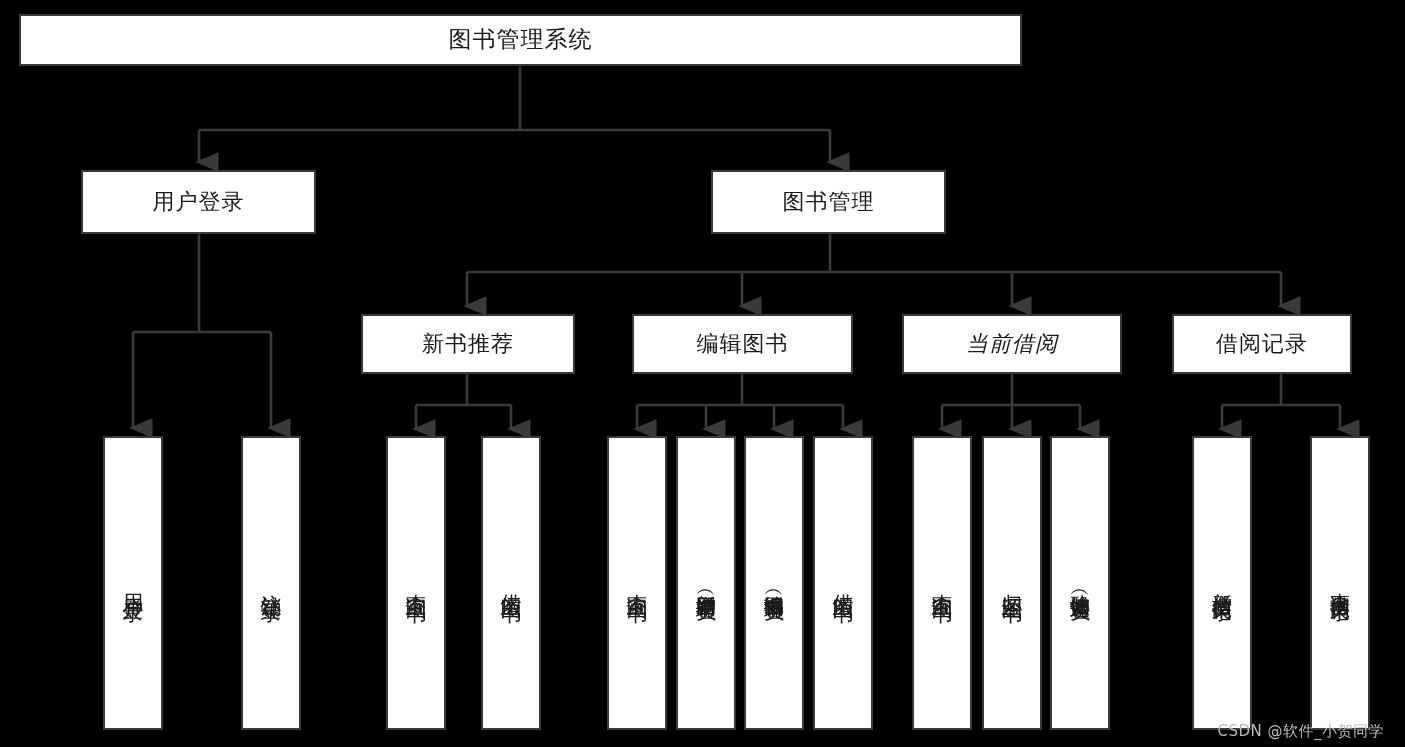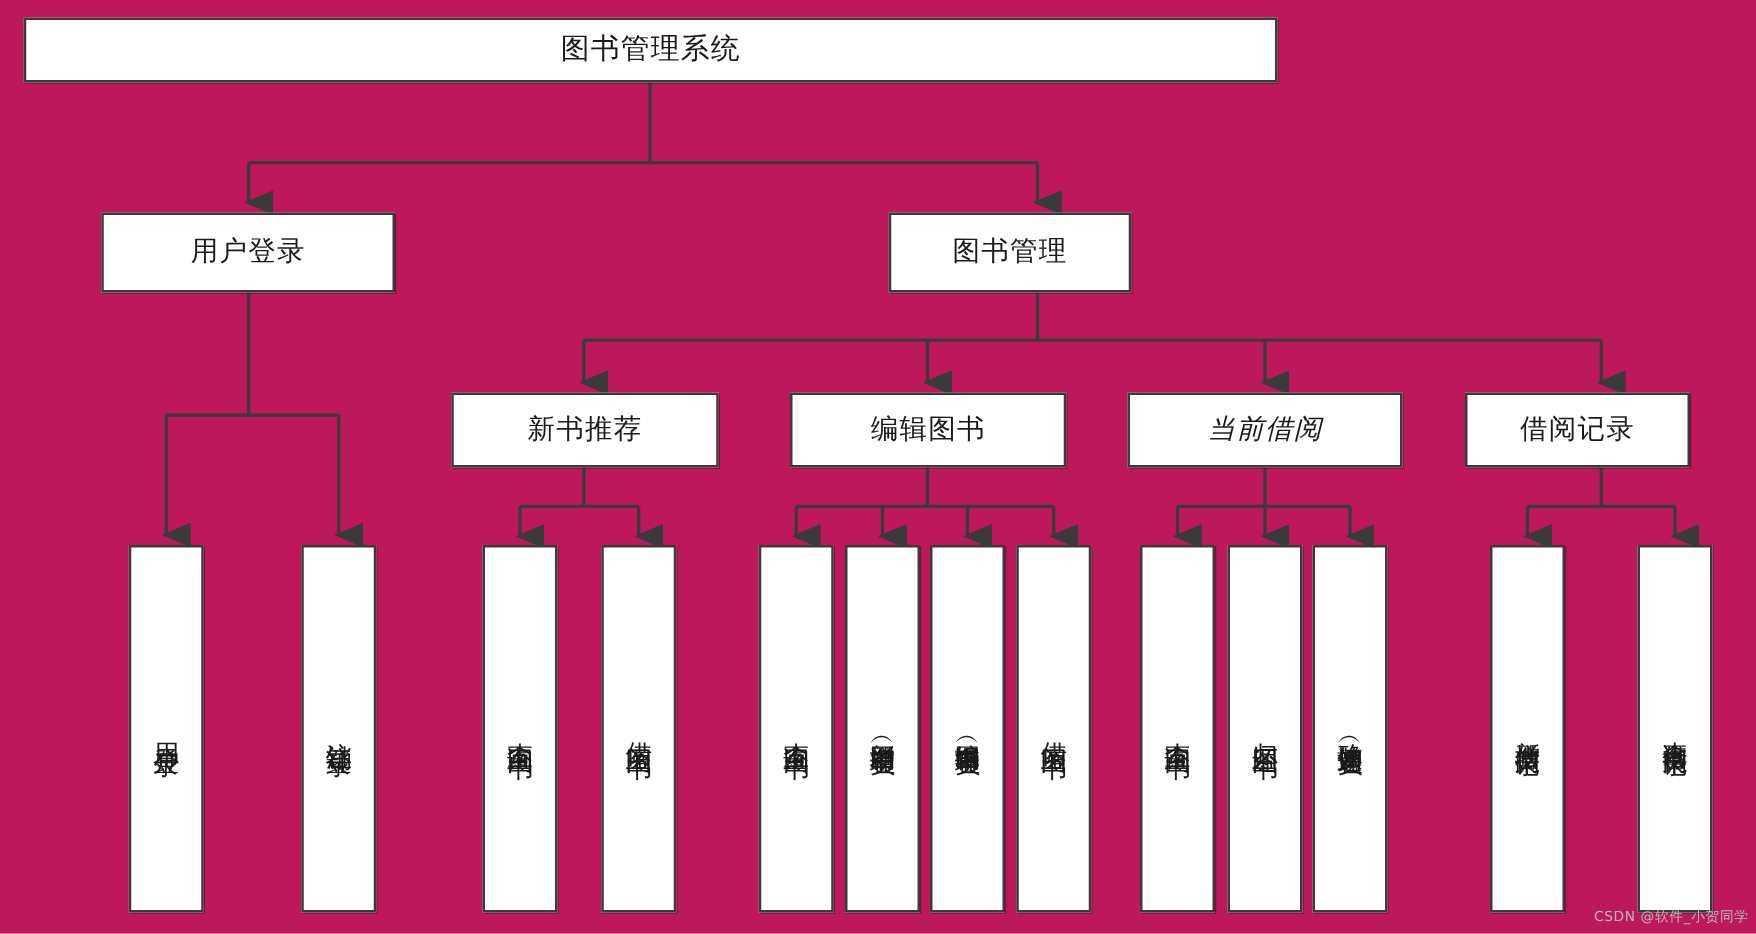--- a/index.html
+++ b/index.html
@@ -7,21 +7,21 @@
     padding: 0;
     background: #ffffff;
   }
   body {
     font-family: "DejaVu Sans", "Liberation Sans", sans-serif;
   }
   #canvas {
     position: relative;
     width: 1405px;
     height: 747px;
-    background: #be185d;
+    background: #000000;
     overflow: hidden;
   }
   svg.connectors {
     position: absolute;
     left: 0;
     top: 0;
     width: 1405px;
     height: 747px;
     pointer-events: none;
   }
@@ -56,23 +56,23 @@
     justify-content: center;
   }
   .node.vert .vlabel {
     writing-mode: vertical-rl;
     text-orientation: upright;
     display: block;
     text-align: center;
   }
   .watermark {
     position: absolute;
-    right: 6px;
+    right: 21px;
     bottom: 6px;
-    font-size: 11px;
+    font-size: 15px;
     color: #b9b9b9;
     letter-spacing: 0.5px;
     white-space: nowrap;
   }
 </style>
 </head>
 <body>
 
 <div id="canvas">
 
@@ -128,21 +128,21 @@
     </g>
   </svg>
 
   <div class="node horiz root" style="left:19px; top:14px; width:1003px; height:52px;">
     <span>图书管理系统</span>
   </div>
 
   <div class="node horiz" style="left:81px; top:170px; width:235px; height:64px;">
     <span>用户登录</span>
   </div>
-  <div class="node horiz" style="left:711px; top:170px; width:194px; height:64px;">
+  <div class="node horiz" style="left:711px; top:170px; width:235px; height:64px;">
     <span>图书管理</span>
   </div>
 
   <div class="node horiz" style="left:361px; top:314px; width:214px; height:60px;align-items:center;">
     <span>新书推荐</span>
   </div>
   <div class="node horiz" style="left:632px; top:314px; width:221px; height:60px;">
     <span>编辑图书</span>
   </div>
   <div class="node horiz" style="left:902px; top:314px; width:220px; height:60px;font-style:italic;">

